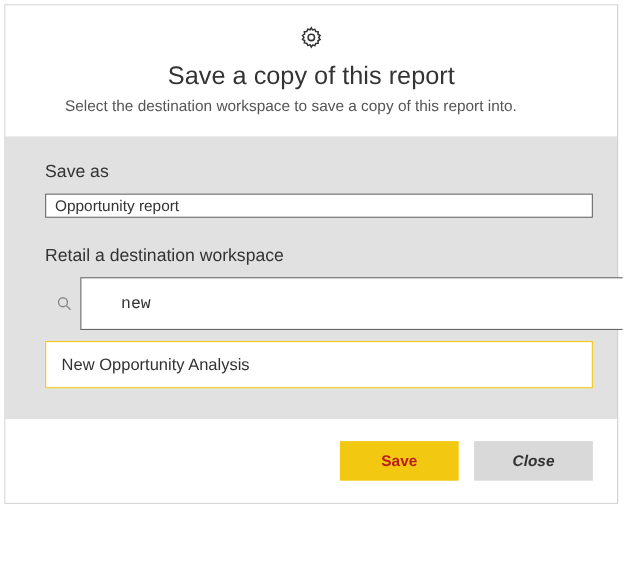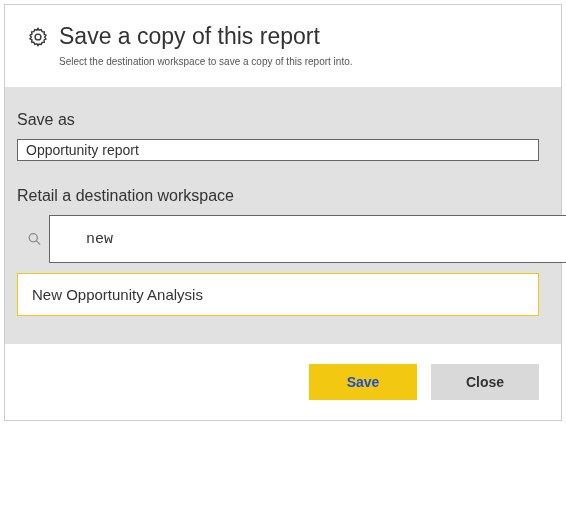--- a/index.html
+++ b/index.html
@@ -14,41 +14,42 @@
       background: #fff;
     }
     .header {
       padding: 18px 22px 20px 22px;
       background: #fff;
     }
     .title-row {
       display: flex;
       align-items: center;
       gap: 10px;
+      flex-direction: column;
     }
     .gear-icon {
       width: 22px;
       height: 22px;
       color: #333;
       flex-shrink: 0;
     }
     .dialog-title {
       font-size: 23px;
       font-weight: 400;
       color: #333;
     }
     .dialog-subtitle {
-      font-size: 10px;
+      font-size: 14px;
       color: #555;
       margin-top: 6px;
       margin-left: 32px;
     }
     .body {
       background: #e1e1e1;
-      padding: 24px 22px 28px 12px;
+      padding: 24px 22px 28px 36px;
     }
     .field-label {
       font-size: 16px;
       color: #333;
       margin-bottom: 10px;
       display: block;
       font-weight: 400;
     }
     .text-input {
       width: 100%;
@@ -118,25 +119,26 @@
       min-width: 108px;
       height: 36px;
       border: none;
       font-size: 14px;
       font-family: inherit;
       cursor: pointer;
       font-weight: 600;
     }
     .btn-primary {
       background: #f2c811;
-      color: #1d4ed8;
+      color: #b91c1c;
     }
     .btn-secondary {
       background: #d9d9d9;
       color: #333;
+      font-style: italic;
     }
   </style>
 </head>
 <body>
 
 <div class="dialog">
 
   <div class="header">
     <div class="title-row">
       <span class="gear-icon">

